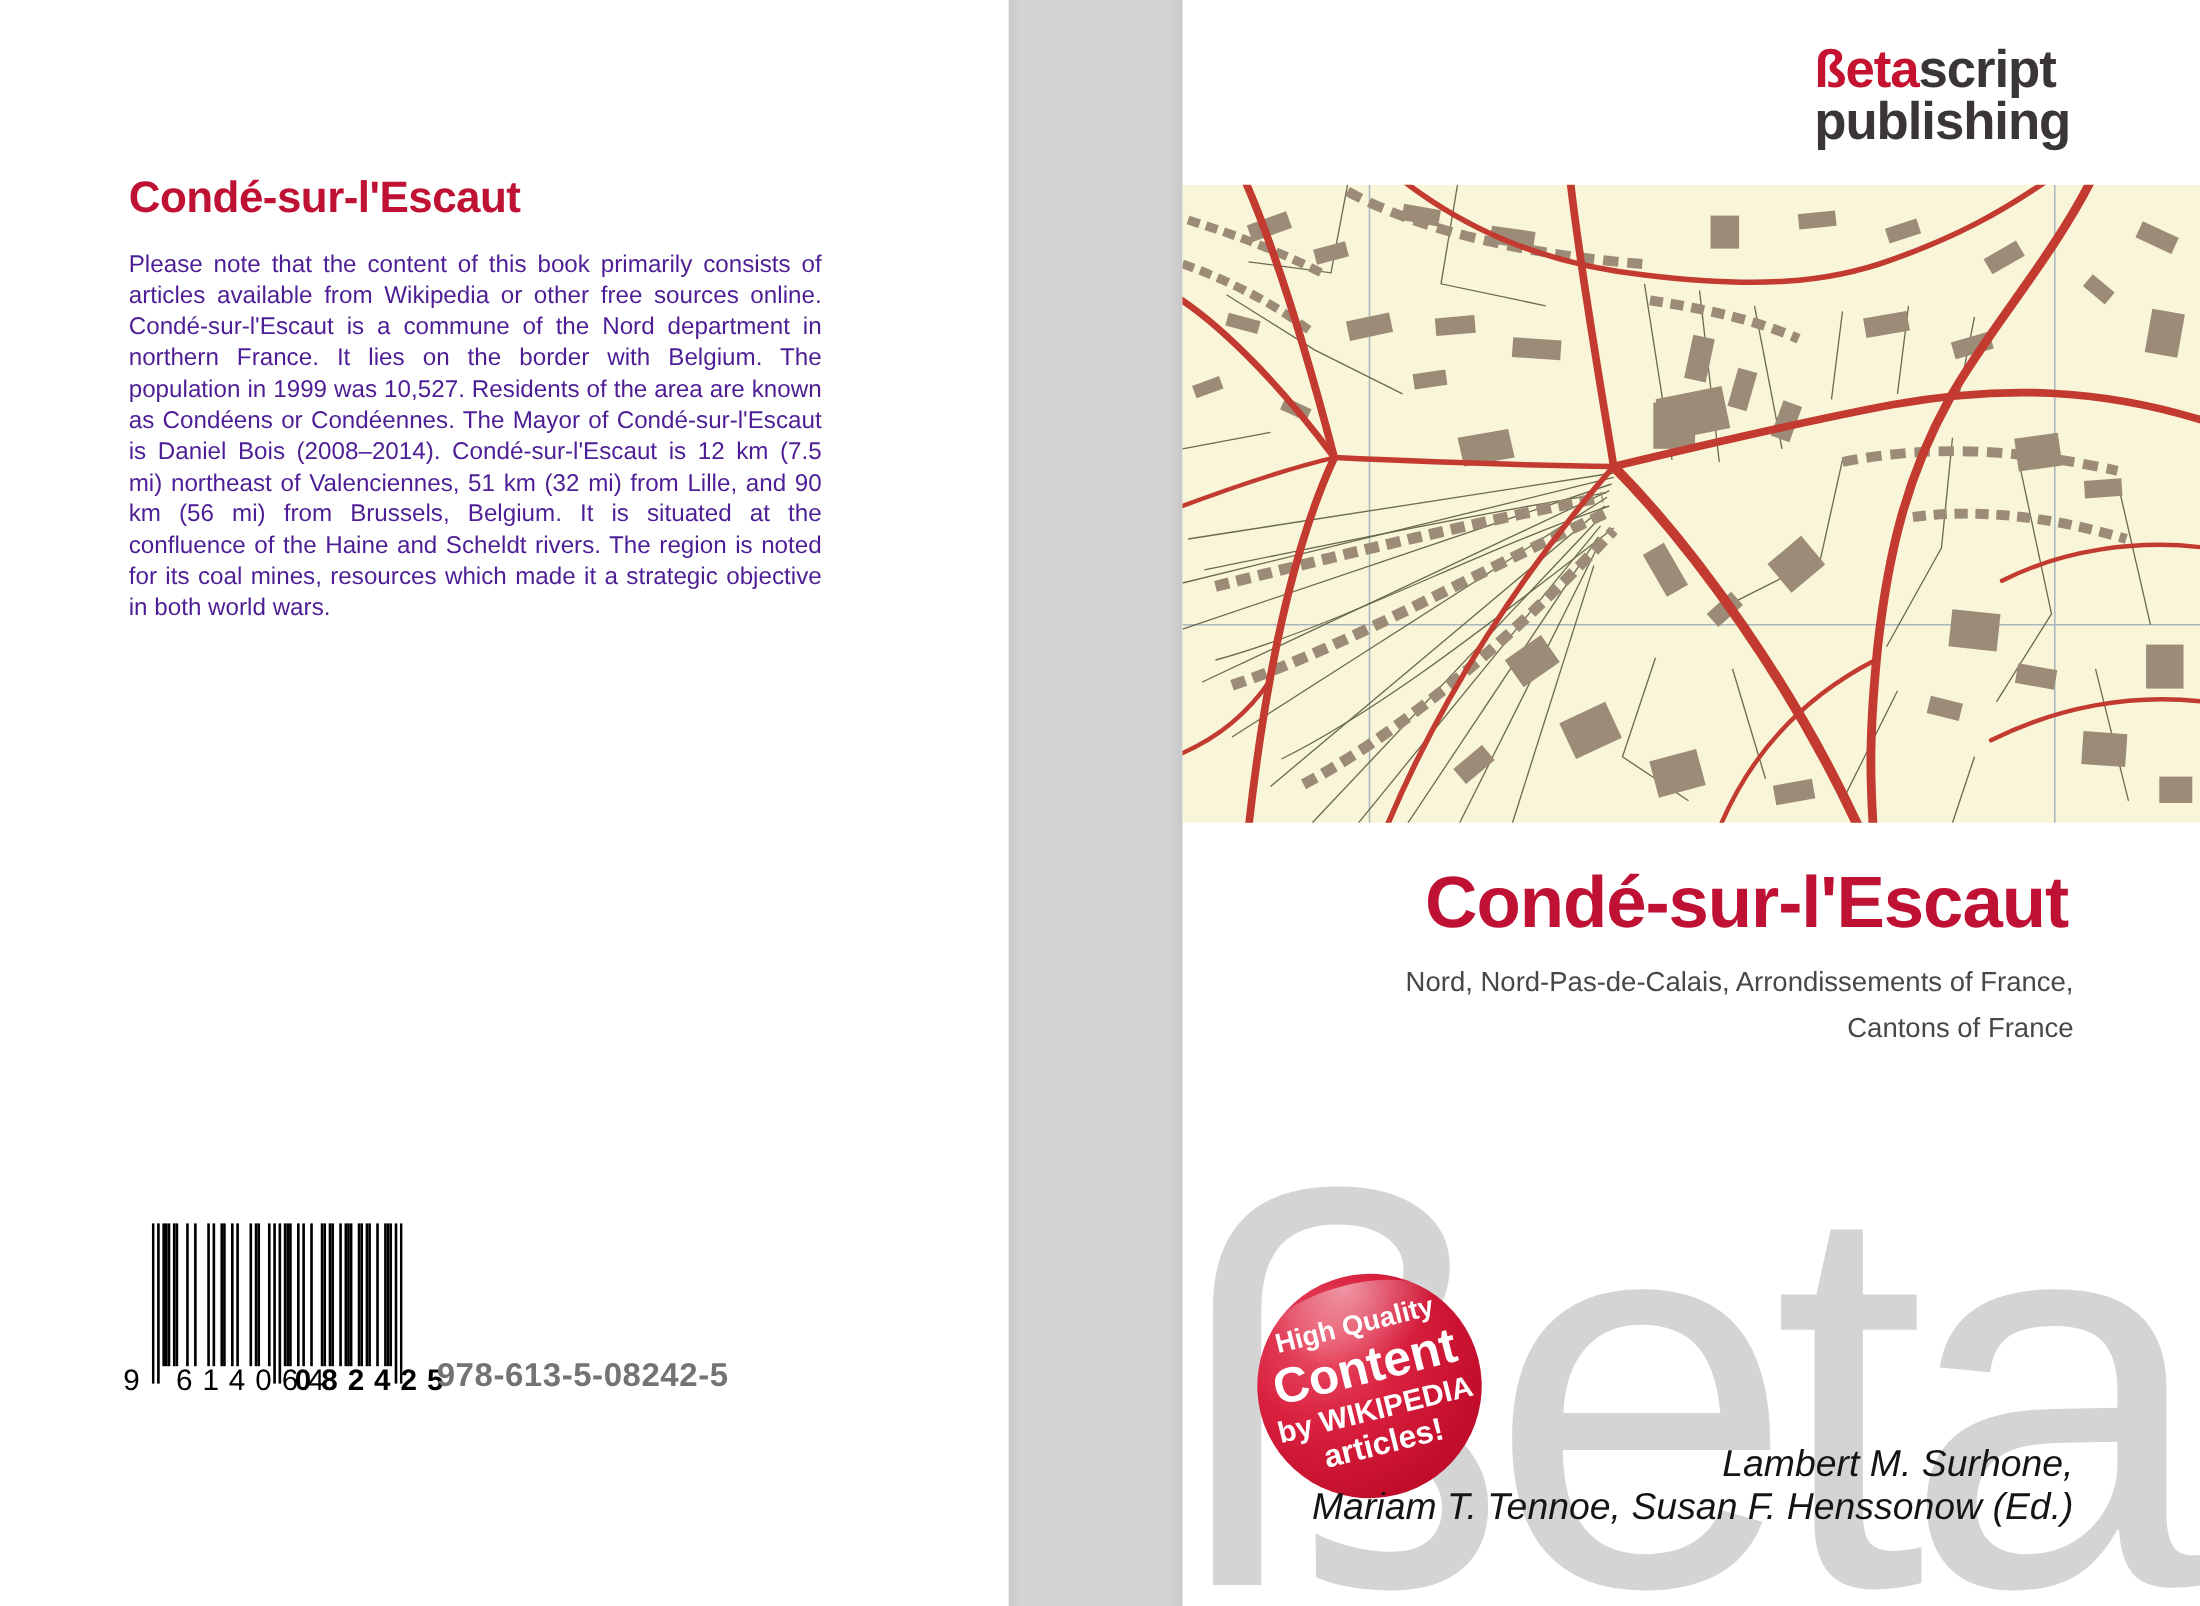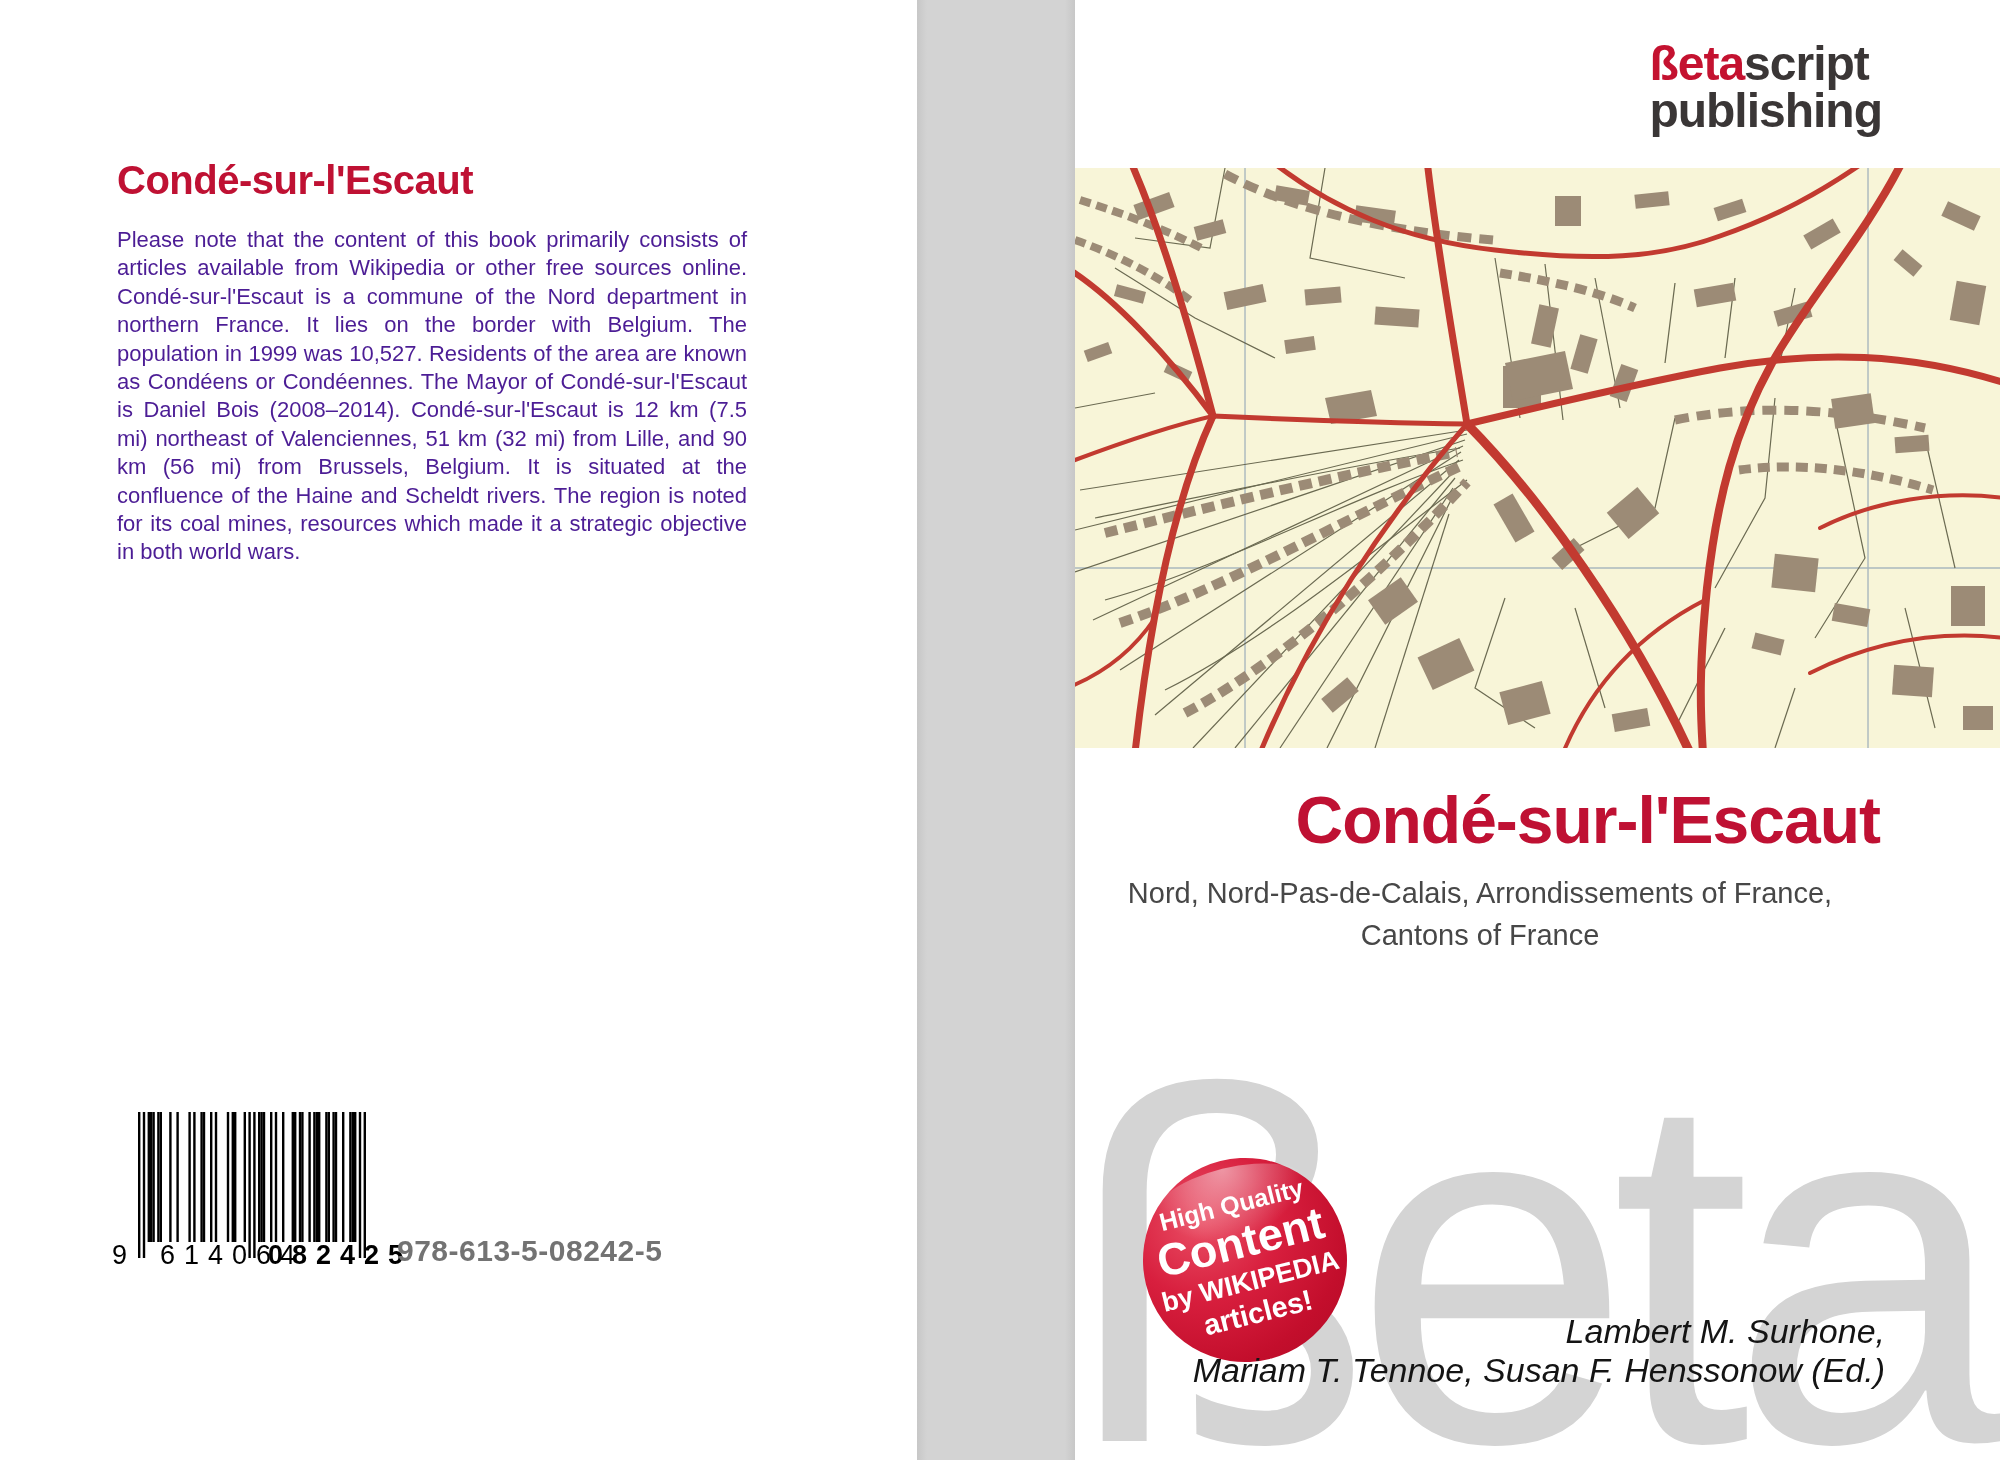--- a/index.html
+++ b/index.html
@@ -27,21 +27,21 @@
 
   
   #logo{right:118px;top:40px;font-size:48px;font-weight:700;line-height:47px;
         letter-spacing:-1px;color:#3a3636;}
   #logo .beta{color:#c41230;}
 
   #map{left:1075px;top:168px;width:925px;height:580px;}
 
   #front-title{left:1075px;top:782px;width:805px;text-align:right;font-size:66px;font-weight:700;
                color:#bf1133;letter-spacing:-1px;}
-  #front-subtitle{left:1075px;top:872px;width:810px;text-align:center;font-size:29px;line-height:42px;
+  #front-subtitle{left:1075px;top:872px;width:810px;text-align:right;font-size:25px;line-height:42px;
                   color:#474747;}
 
   #watermark{left:1068px;top:1018px;font-size:500px;line-height:500px;letter-spacing:-20px;
              color:#d4d4d4;white-space:nowrap;z-index:1;}
 
   #badge{left:1143px;top:1158px;width:204px;height:204px;border-radius:50%;z-index:3;
          background:radial-gradient(circle at 34% 26%, #ea5066 0%, #d81f3e 38%, #c30e2c 72%, #b20a26 100%);
          transform:rotate(-14deg);display:flex;flex-direction:column;justify-content:center;
          align-items:center;color:#fff;text-align:center;}
   #badge::before{content:"";position:absolute;left:18px;top:8px;width:168px;height:74px;border-radius:50%;

